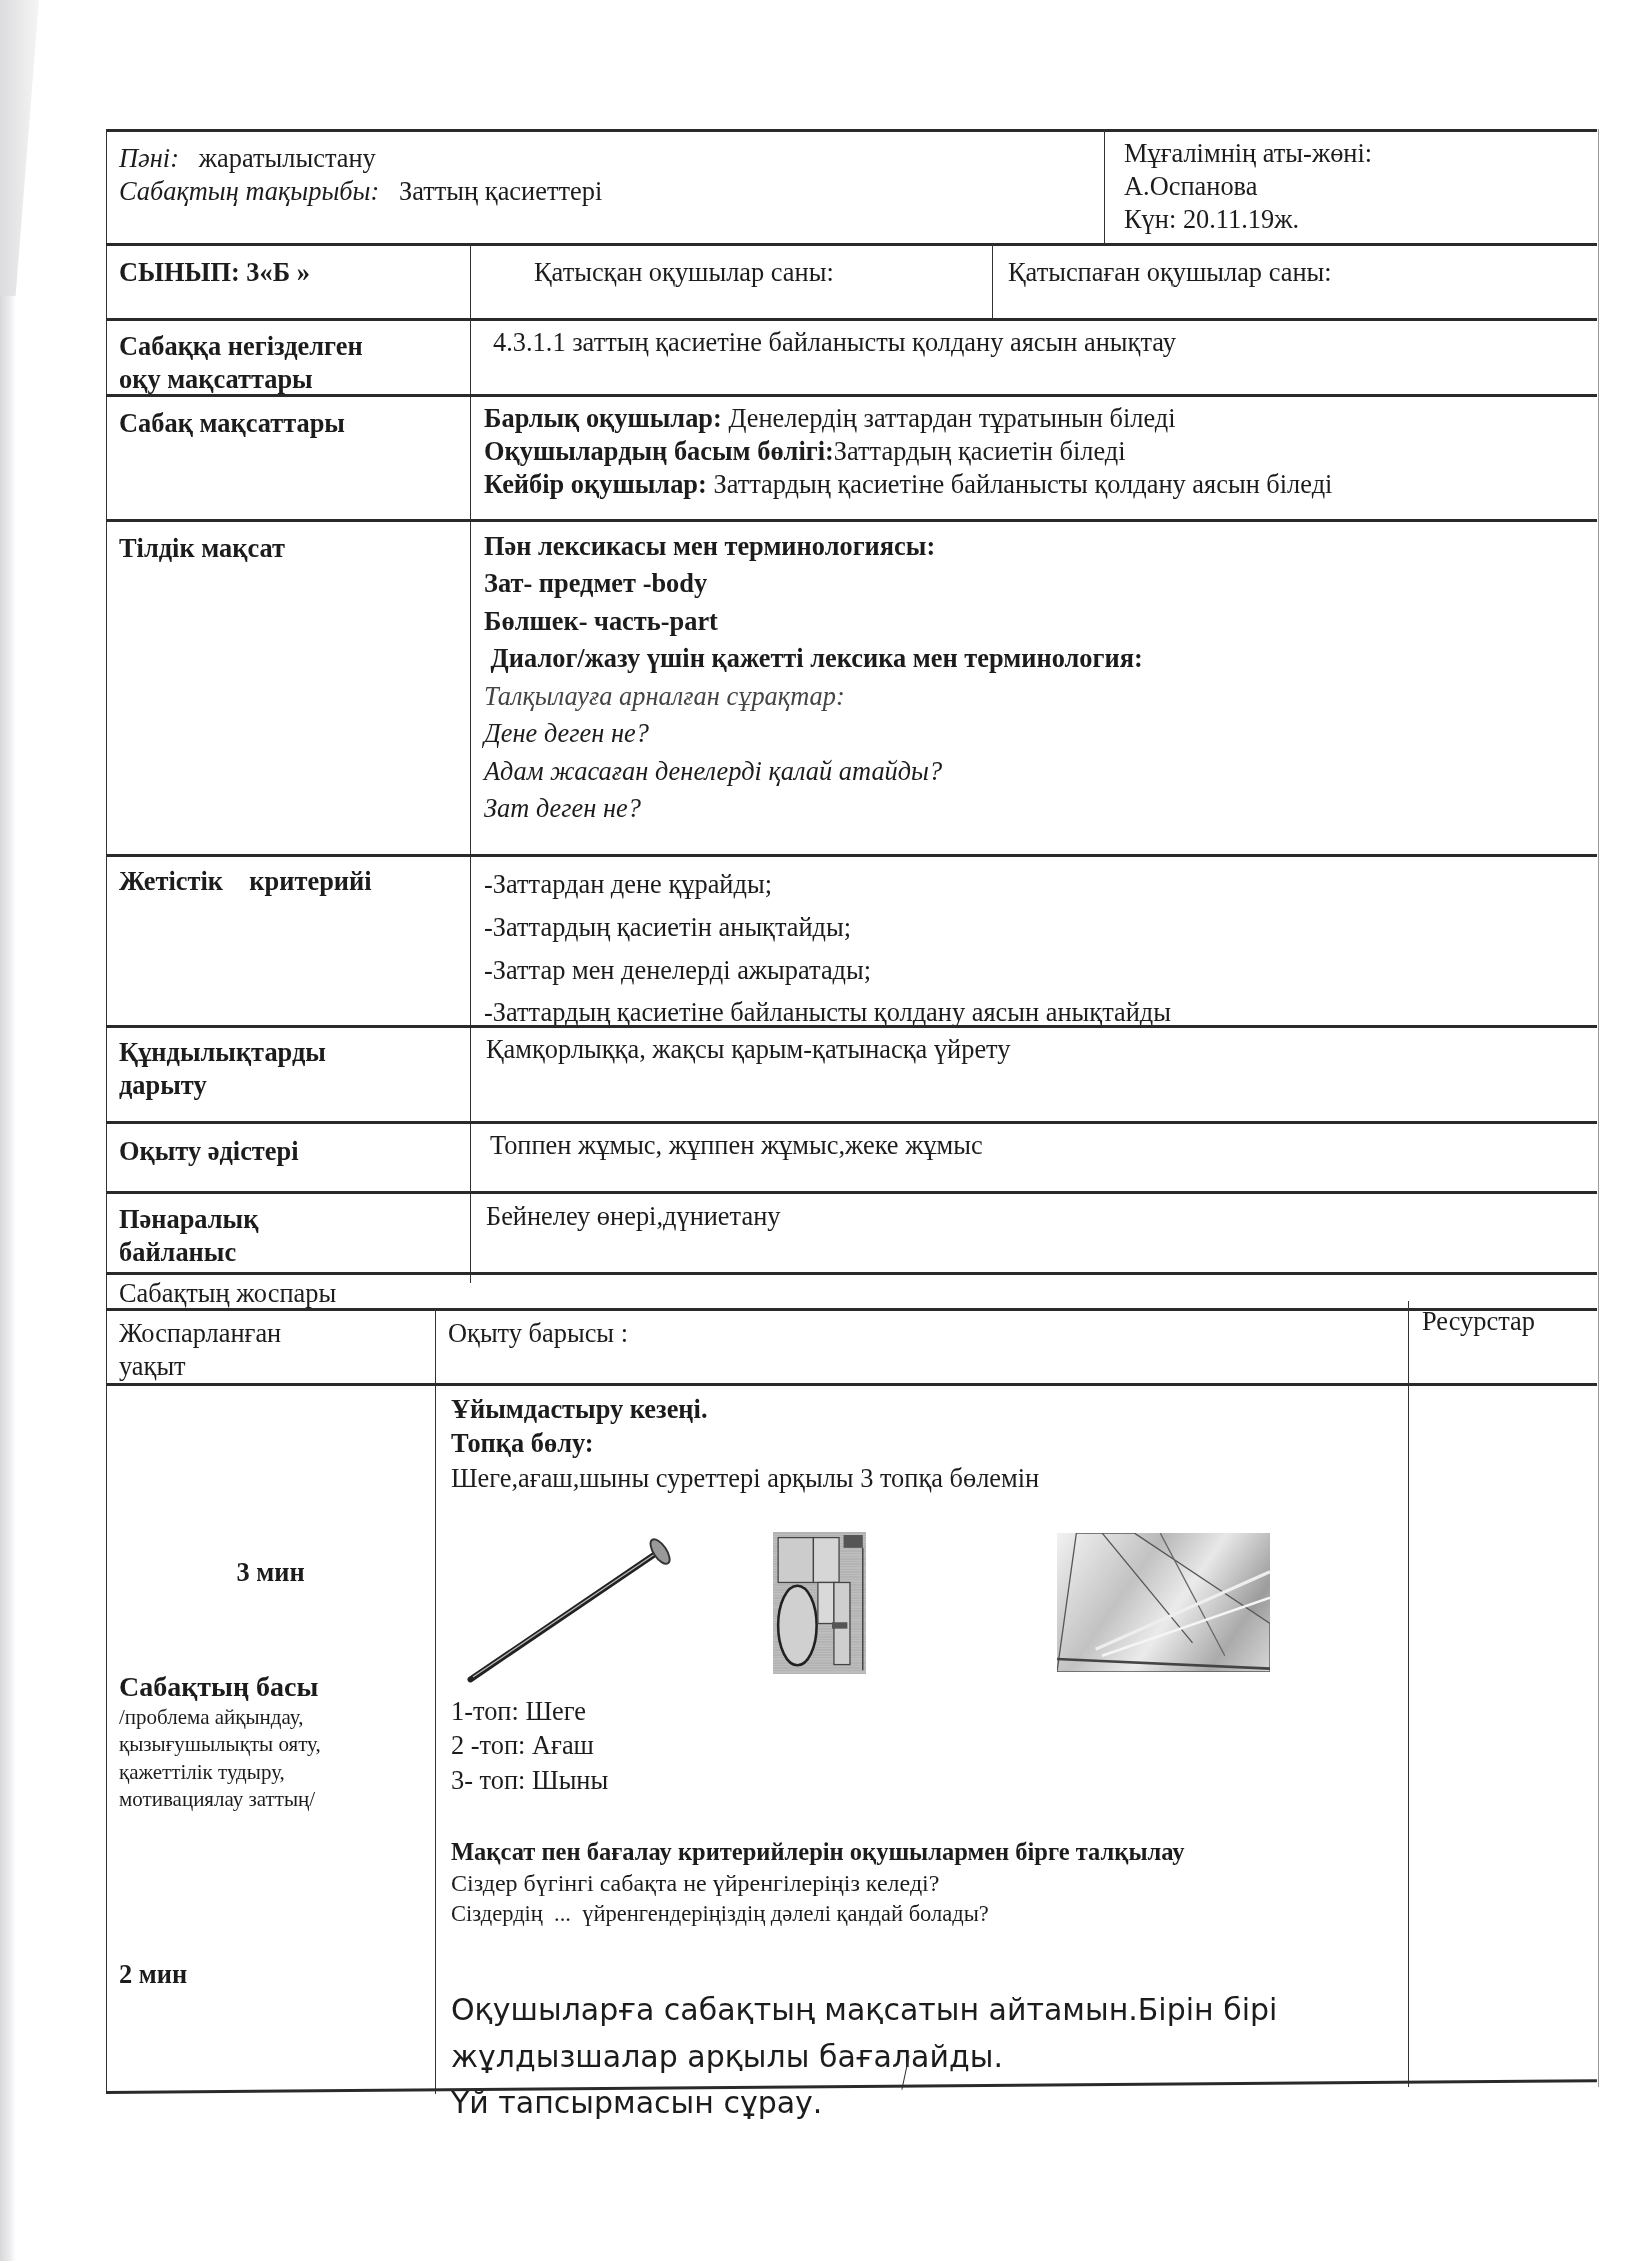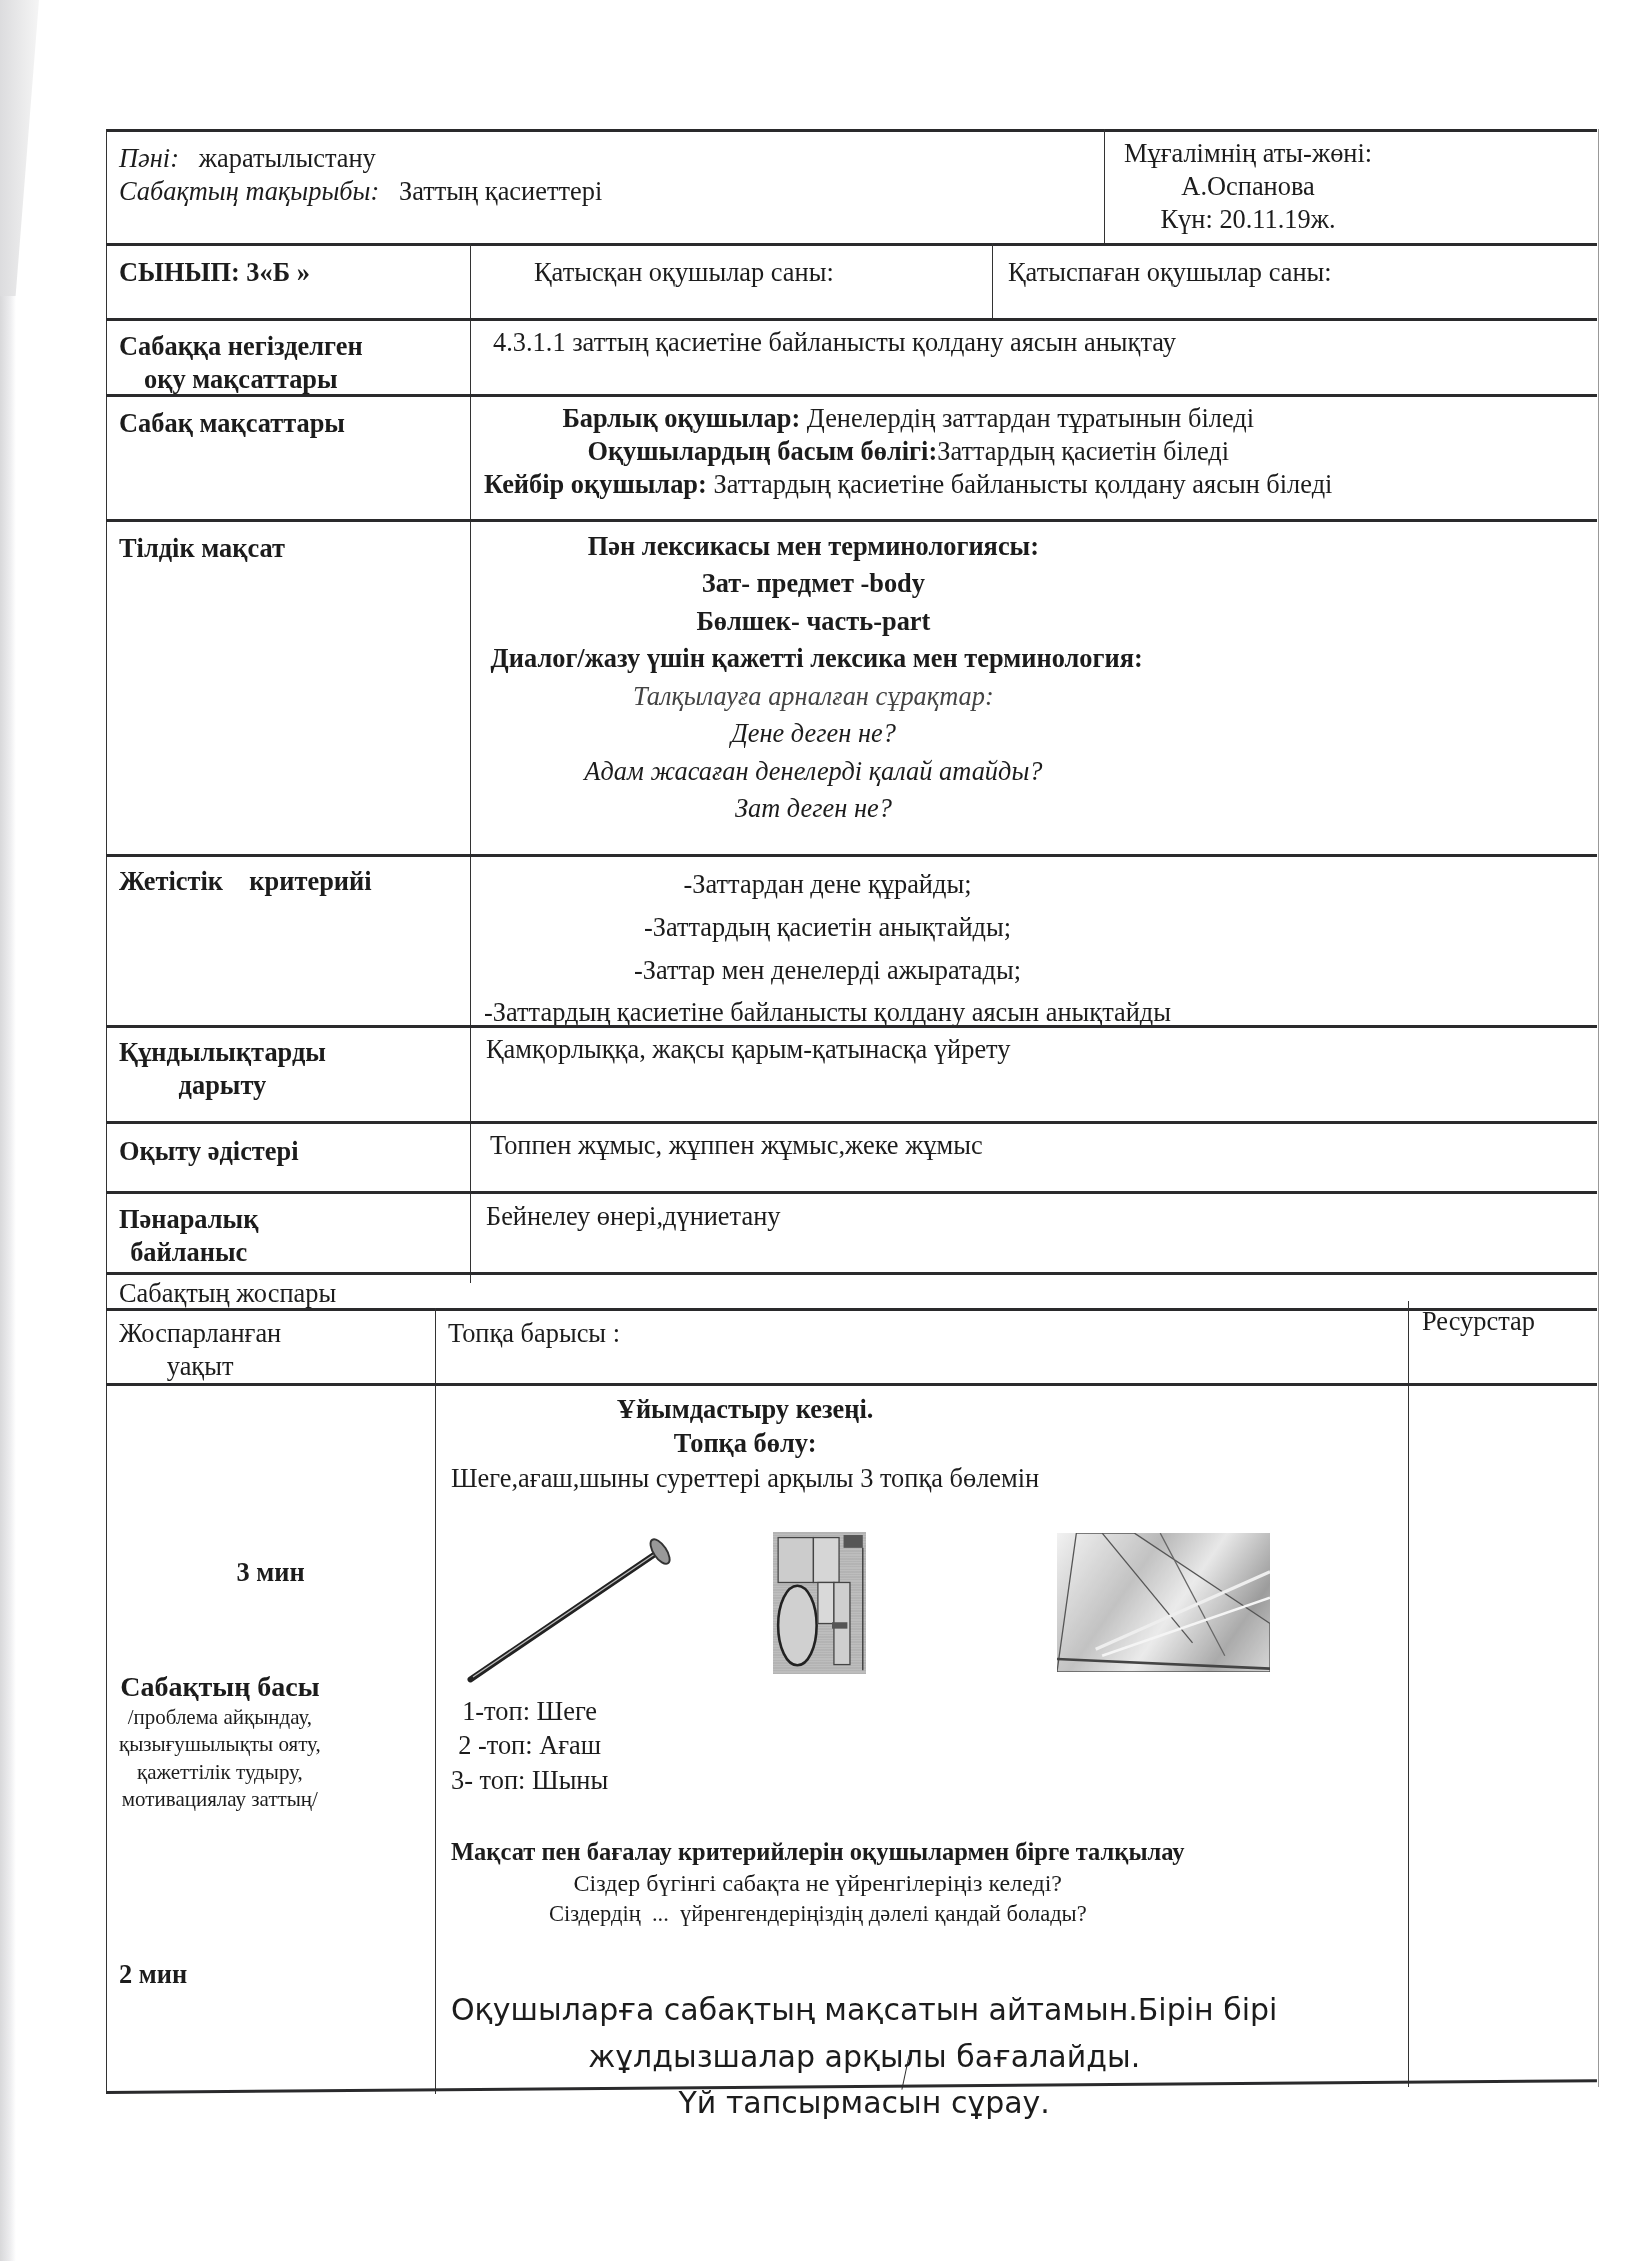--- a/index.html
+++ b/index.html
@@ -19,21 +19,21 @@
     clip-path: polygon(0 0, 100% 0, 40% 100%, 0 100%);
   }
   .page { position: absolute; left: 0; top: 0; width: 1644px; height: 1702px; }
 
   .hline { position: absolute; height: 2.6px; background: #2a2a2c; }
   .vline { position: absolute; width: 1.3px; background: #333; }
 
   .cell { position: absolute; font-size: 26.4px; line-height: 1.25; }
   .bold { font-weight: bold; }
   .ital { font-style: italic; }
-  .line { display: block; white-space: nowrap; text-align: center; }
+  .line { display: block; white-space: nowrap; }
   .small { font-size: 21px; line-height: 1.3; }
   .big { font-family: "DejaVu Sans", sans-serif; font-size: 30px; line-height: 1.55; }
   .center { text-align: center; }
 
   .img-box { position: absolute; overflow: hidden; }
   .wood {
     background:
       repeating-linear-gradient(0deg, rgba(0,0,0,0.05) 0 1.3px, transparent 1.3px 2.6px),
       #bdbdbd;
   }
@@ -139,21 +139,21 @@
 
   <div class="hline" style="left:106px; top:1308px; width:1491px;"></div>
   <div class="vline" style="left:435px; top:1308px; height:786px;"></div>
   <div class="vline" style="left:1408px; top:1301px; height:786px;"></div>
   <div class="vline" style="left:1598px; top:129px; height:1958px; background:#999; width:0.6px;"></div>
 
   <div class="cell" style="left:119px; top:1317px;">
     <span class="line">Жоспарланған</span>
     <span class="line">уақыт</span>
   </div>
-  <div class="cell" style="left:448px; top:1317px;">Топқа барысы :</div>
+  <div class="cell" style="left:448px; top:1317px;">Оқыту барысы :</div>
   <div class="cell" style="left:1422px; top:1305px;">Ресурстар</div>
 
   <div class="hline" style="left:106px; top:1383px; width:1491px;"></div>
 
   <div class="cell bold center" style="left:106px; top:1556px; width:329px;">3 мин</div>
 
   <div class="cell" style="left:119px; top:1669px;">
     <span class="line bold" style="font-size:28px;">Сабақтың басы</span>
     <span class="line small">/проблема айқындау,</span>
     <span class="line small">қызығушылықты ояту,</span>

